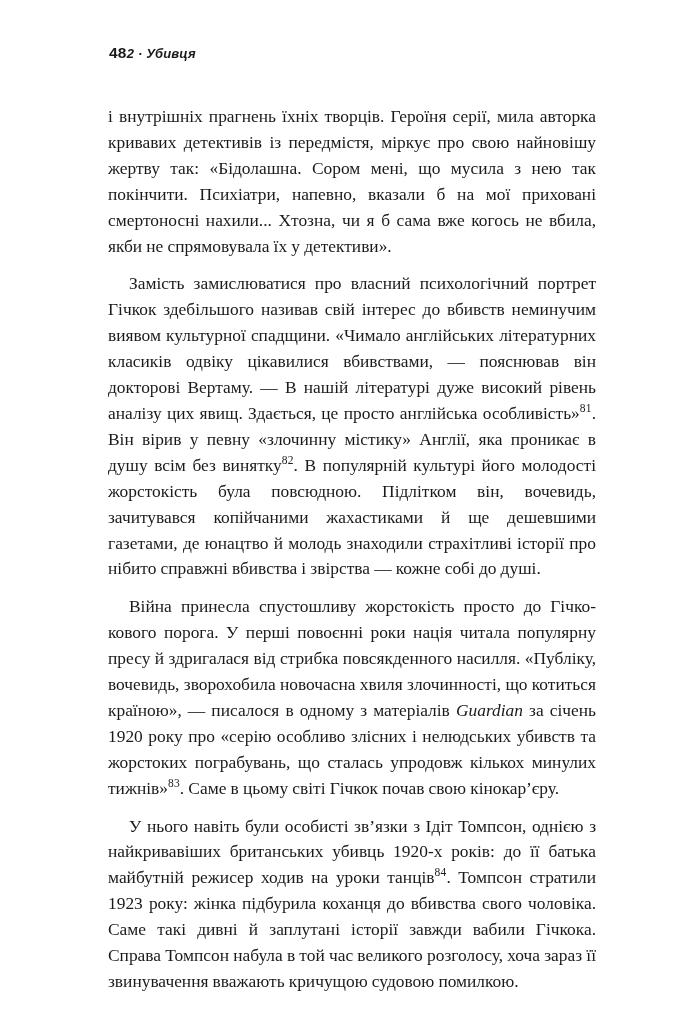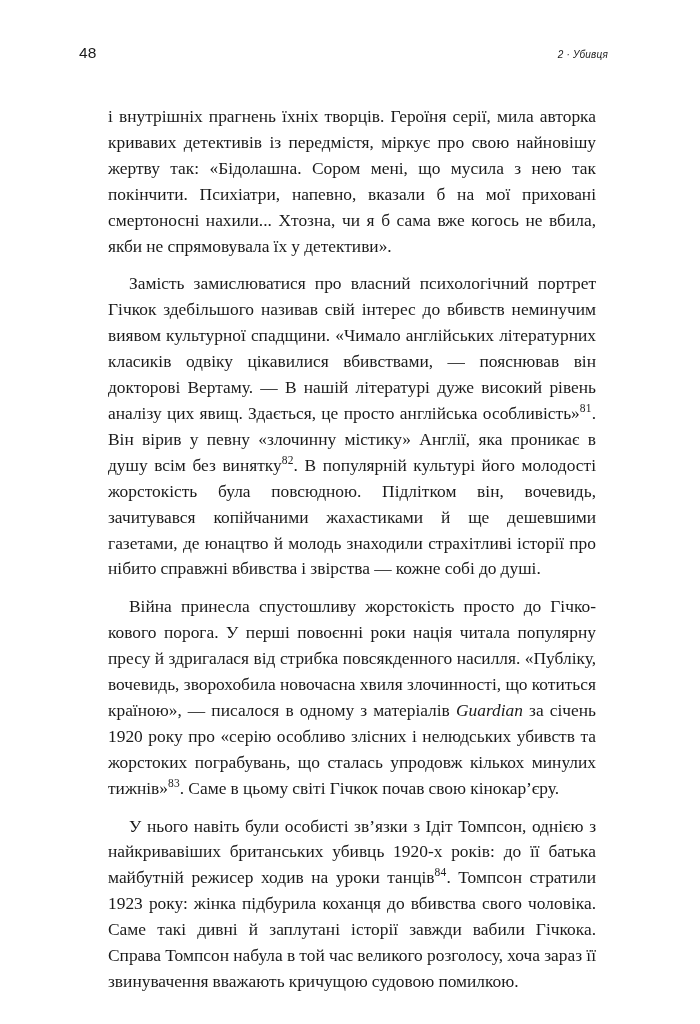--- a/index.html
+++ b/index.html
@@ -6,31 +6,32 @@
   body {
     width:700px; height:1024px;
     background:#ffffff;
     font-family:"Liberation Serif", serif;
     color:#1a1a1a;
     -webkit-font-smoothing:antialiased;
   }
   .page { position:relative; width:700px; height:1024px; box-sizing:border-box; }
 
   .running-head {
-    position:absolute; left:79px; right:92px; top:44px;
+    position:absolute; left:109px; right:92px; top:44px;
     height:22px; display:flex; align-items:baseline;
-    justify-content:space-between;
+    justify-content:flex-start;
+    font-weight:bold;
   }
   .folio {
     font-family:"Liberation Sans", sans-serif;
     font-size:15.5px; letter-spacing:0.2px; color:#1a1a1a;
   }
   .chapter-head {
     font-family:"Liberation Sans", sans-serif;
-    font-style:italic; font-size:10px; color:#1a1a1a;
+    font-style:italic; font-size:13px; color:#1a1a1a;
     letter-spacing:0.2px; white-space:pre;
   }
 
   .textblock {
     position:absolute; left:96px; top:92px;
     width:512px;
     font-size:17.4px;
     line-height:25.9px;
     text-align:justify;
     text-justify:inter-word;

